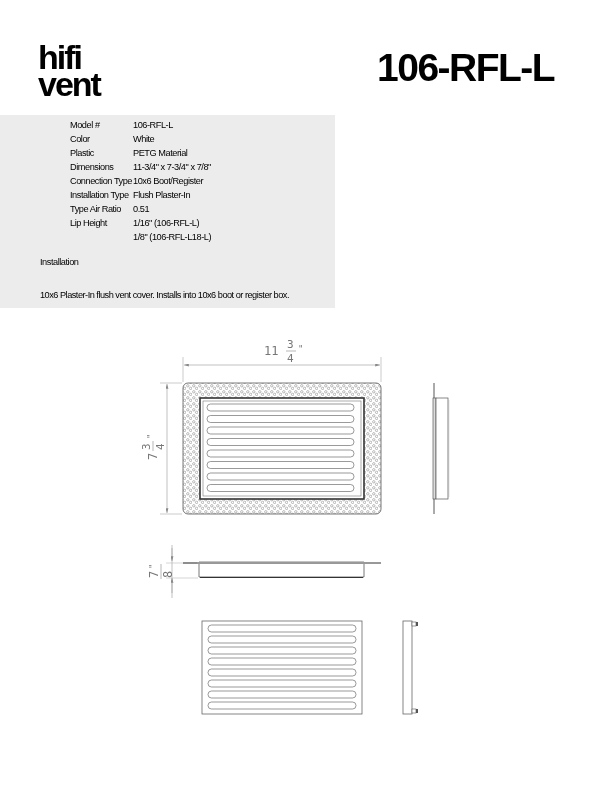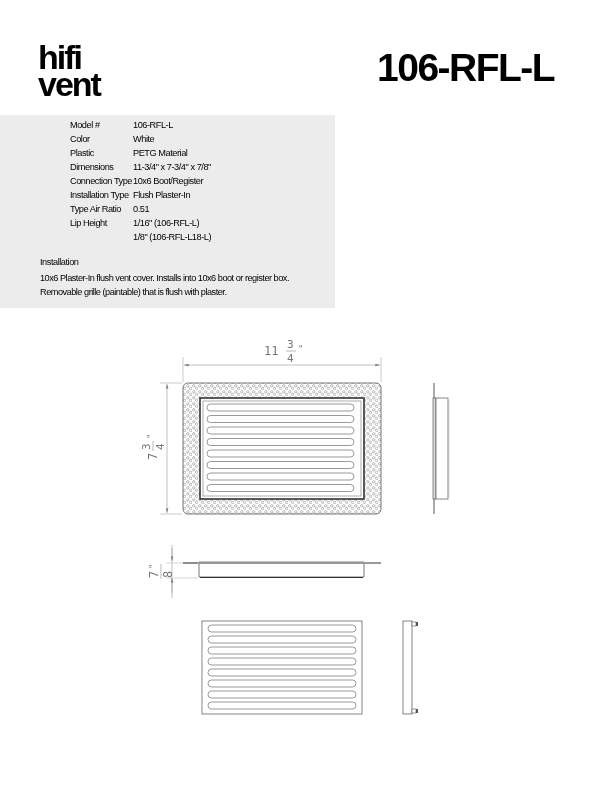--- a/index.html
+++ b/index.html
@@ -8,21 +8,21 @@
   .logo { position: absolute; left: 38px; top: 44px; font-family: "Liberation Sans", sans-serif;
           font-weight: bold; font-size: 34px; line-height: 27px; letter-spacing: -2px; color: #000; }
   .logo span { display: block; }
   .model-title { position: absolute; left: 377px; top: 46px; font-weight: bold; font-size: 39px;
                  letter-spacing: -1.5px; line-height: 44px; color: #000; }
   .spec-panel { position: absolute; left: 0; top: 115px; width: 335px; height: 193px; background: #ececec; }
   .spec-row { position: absolute; left: 40px; font-size: 9.2px; letter-spacing: -0.45px; line-height: 11px; }
   .spec-label { position: absolute; left: 0; white-space: nowrap; margin-left: 30px; }
   .spec-value { position: absolute; left: 93px; white-space: nowrap; }
   .desc-label { position: absolute; left: 40px; top: 257px; font-size: 9.2px; letter-spacing: -0.45px; }
-  .desc-text { position: absolute; left: 40px; top: 271px; font-size: 9.2px; letter-spacing: -0.5px; line-height: 14px; white-space: nowrap; }
+  .desc-text { position: absolute; left: 40px; top: 288px; font-size: 9.2px; letter-spacing: -0.5px; line-height: 14px; white-space: nowrap; }
   svg.drawing { position: absolute; left: 0; top: 0; }
   .dim-text { font-family: "DejaVu Sans Mono", monospace; fill: #777; }
 </style>
 </head>
 <body>
 
 <div class="logo">
   <span>hifi</span>
   <span>vent</span>
 </div>
@@ -66,21 +66,20 @@
   </div>
   <div class="spec-row" style="top:232px">
     <span class="spec-label"></span>
     <span class="spec-value">1/8" (106-RFL-L18-L)</span>
   </div>
 </div>
 
 <div class="desc-label">Installation</div>
 <div class="desc-text">
   <div>10x6 Plaster-In flush vent cover. Installs into 10x6 boot or register box.</div>
-  <div>Removable grille (paintable) that is flush with plaster.</div>
 </div>
 
 <svg class="drawing" width="612" height="792" viewBox="0 0 612 792">
   <defs>
     <marker id="arr" viewBox="0 0 10 6" refX="10" refY="3" markerWidth="8" markerHeight="5" orient="auto-start-reverse">
       <path d="M0,0 L10,3 L0,6 z" fill="#888"></path>
     </marker>
     <pattern id="holes" x="0" y="0" width="6" height="6" patternUnits="userSpaceOnUse">
       <circle cx="1.8" cy="1.8" r="1.2" fill="none" stroke="#666" stroke-width="0.45"></circle>
       <circle cx="4.6" cy="4.4" r="1.2" fill="none" stroke="#666" stroke-width="0.45"></circle>

